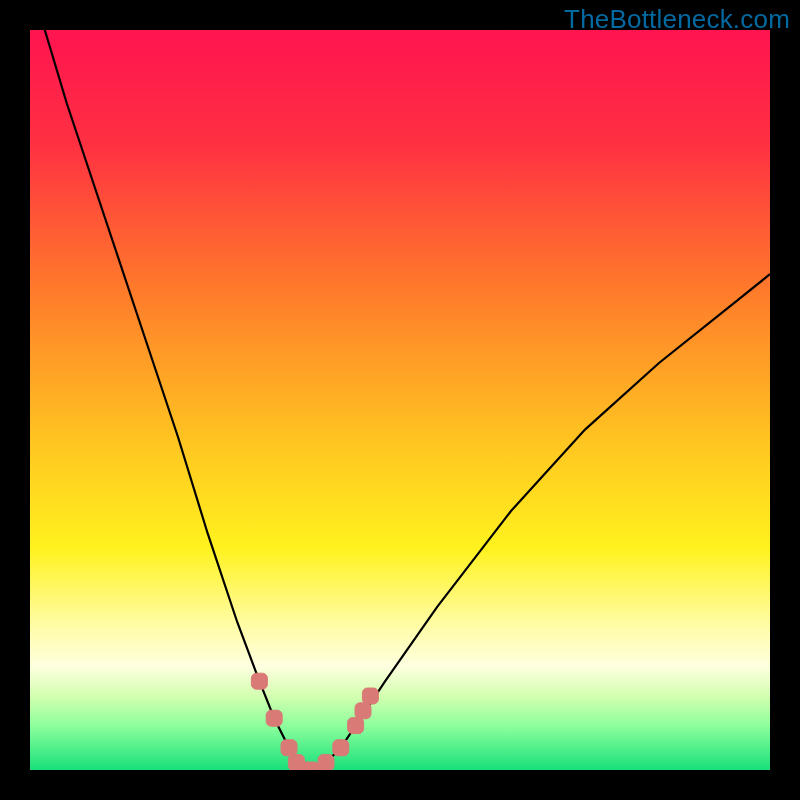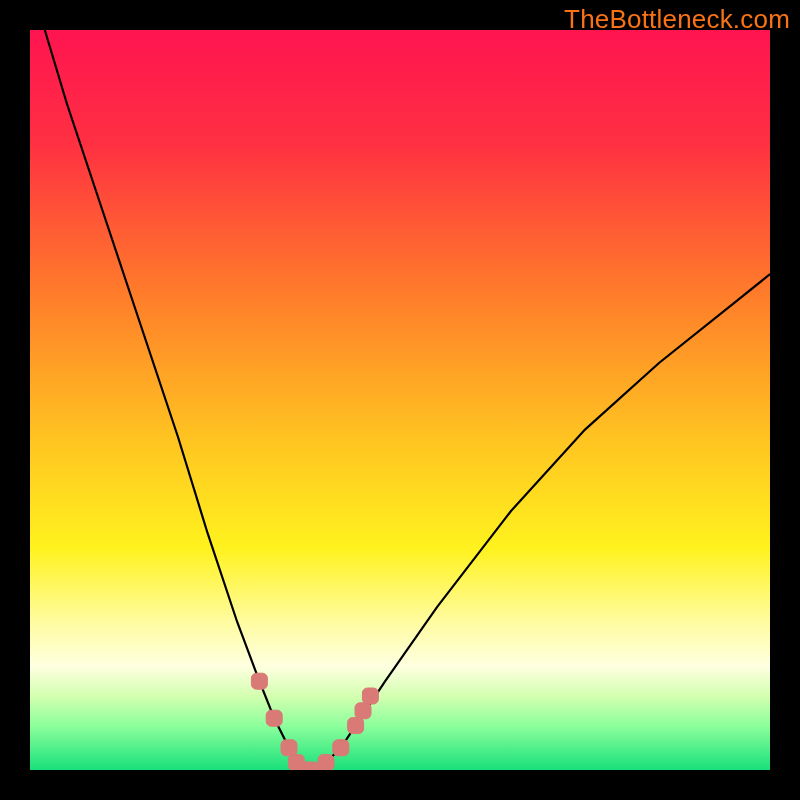--- a/index.html
+++ b/index.html
@@ -24,21 +24,21 @@
     top: 30px;
     left: 30px;
     width: 740px;
     height: 740px;
     overflow: hidden;
   }
   .watermark {
     position: absolute;
     top: 4px;
     right: 10px;
-    color: #f97316;
+    color: #0369a1;
     font-size: 26px;
     font-weight: 500;
     letter-spacing: 0.2px;
   }
   svg { display: block; }
 </style>
 </head>
 <body>
 
 <div class="frame">

